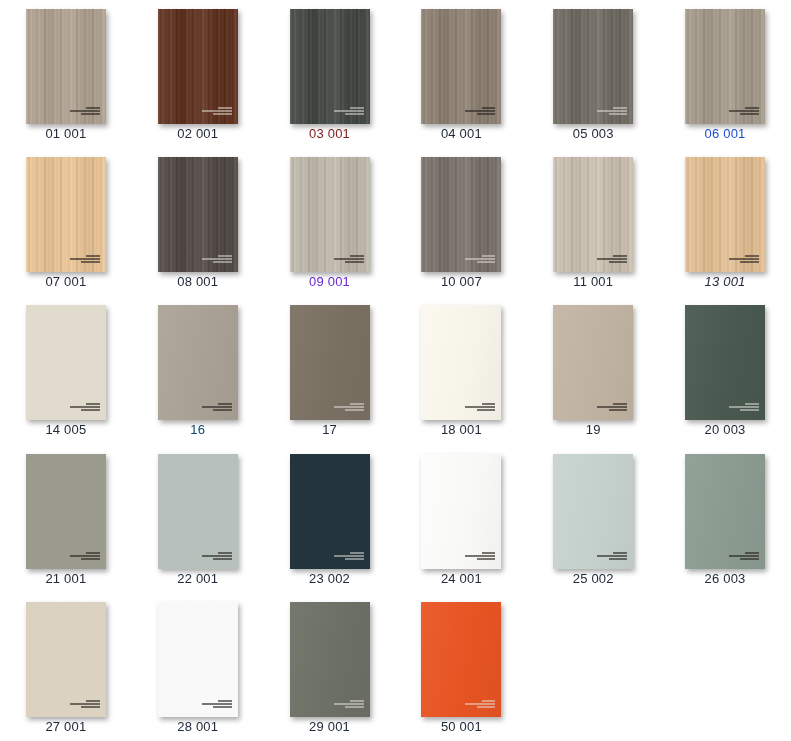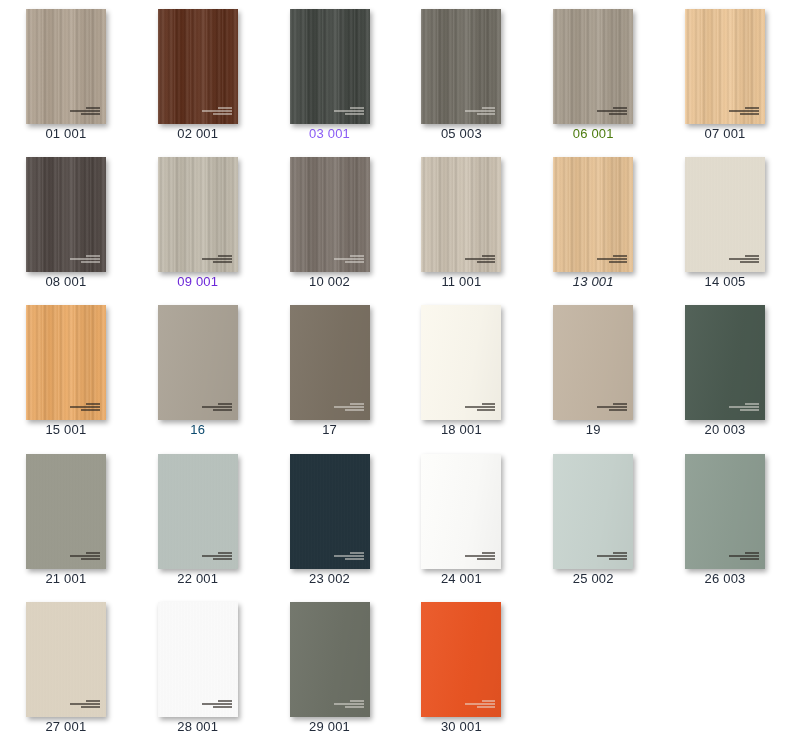--- a/index.html
+++ b/index.html
@@ -148,21 +148,32 @@
     </div>
     <div class="swatch-cell">
       <div class="sample-card dark" style="background-color: rgb(63, 68, 63);">
         <div class="grain wood"></div>
         <div class="corner-label">
           <i class="l1"></i>
           <i class="l2"></i>
           <i class="l3"></i>
         </div>
       </div>
-      <div class="sample-code" style="color: #8b5cf6; text-align: right;">03 001</div>
+      <div class="sample-code" style="color: #7f1d1d; text-align: right;">03 001</div>
+    </div>
+    <div class="swatch-cell">
+      <div class="sample-card" style="background-color: rgb(142, 128, 113);">
+        <div class="grain wood"></div>
+        <div class="corner-label">
+          <i class="l1"></i>
+          <i class="l2"></i>
+          <i class="l3"></i>
+        </div>
+      </div>
+      <div class="sample-code" style="color: rgb(35, 44, 59);">04 001</div>
     </div>
     <div class="swatch-cell">
       <div class="sample-card dark" style="background-color: rgb(110, 106, 96);">
         <div class="grain wood"></div>
         <div class="corner-label">
           <i class="l1"></i>
           <i class="l2"></i>
           <i class="l3"></i>
         </div>
       </div>
@@ -170,21 +181,21 @@
     </div>
     <div class="swatch-cell">
       <div class="sample-card" style="background-color: rgb(167, 156, 140);">
         <div class="grain wood"></div>
         <div class="corner-label">
           <i class="l1"></i>
           <i class="l2"></i>
           <i class="l3"></i>
         </div>
       </div>
-      <div class="sample-code" style="color: #4d7c0f;">06 001</div>
+      <div class="sample-code" style="color: #1d4ed8;">06 001</div>
     </div>
     <div class="swatch-cell">
       <div class="sample-card" style="background-color: rgb(240, 200, 151);">
         <div class="grain wood"></div>
         <div class="corner-label">
           <i class="l1"></i>
           <i class="l2"></i>
           <i class="l3"></i>
         </div>
       </div>
@@ -214,21 +225,21 @@
     </div>
     <div class="swatch-cell">
       <div class="sample-card dark" style="background-color: rgb(122, 112, 104);">
         <div class="grain wood"></div>
         <div class="corner-label">
           <i class="l1"></i>
           <i class="l2"></i>
           <i class="l3"></i>
         </div>
       </div>
-      <div class="sample-code" style="color: rgb(35, 44, 59);">10 002</div>
+      <div class="sample-code" style="color: rgb(35, 44, 59);">10 007</div>
     </div>
     <div class="swatch-cell">
       <div class="sample-card" style="background-color: rgb(207, 196, 179);">
         <div class="grain wood"></div>
         <div class="corner-label">
           <i class="l1"></i>
           <i class="l2"></i>
           <i class="l3"></i>
         </div>
       </div>
@@ -250,31 +261,20 @@
         <div class="grain fine"></div>
         <div class="corner-label">
           <i class="l1"></i>
           <i class="l2"></i>
           <i class="l3"></i>
         </div>
       </div>
       <div class="sample-code" style="color: rgb(35, 44, 59);">14 005</div>
     </div>
     <div class="swatch-cell">
-      <div class="sample-card" style="background-color: rgb(238, 171, 100);">
-        <div class="grain wood"></div>
-        <div class="corner-label">
-          <i class="l1"></i>
-          <i class="l2"></i>
-          <i class="l3"></i>
-        </div>
-      </div>
-      <div class="sample-code" style="color: rgb(35, 44, 59);">15 001</div>
-    </div>
-    <div class="swatch-cell">
       <div class="sample-card" style="background-color: rgb(171, 163, 150);">
         <div class="grain solid"></div>
         <div class="corner-label">
           <i class="l1"></i>
           <i class="l2"></i>
           <i class="l3"></i>
         </div>
       </div>
       <div class="sample-code" style="color: #0c4a6e;">16</div>
     </div>
@@ -423,15 +423,15 @@
     </div>
     <div class="swatch-cell">
       <div class="sample-card dark" style="background-color: rgb(234, 85, 35);">
         <div class="grain solid"></div>
         <div class="corner-label">
           <i class="l1"></i>
           <i class="l2"></i>
           <i class="l3"></i>
         </div>
       </div>
-      <div class="sample-code" style="color: rgb(35, 44, 59);">30 001</div>
+      <div class="sample-code" style="color: rgb(35, 44, 59);">50 001</div>
     </div>
   </div>
 
 </body></html>

